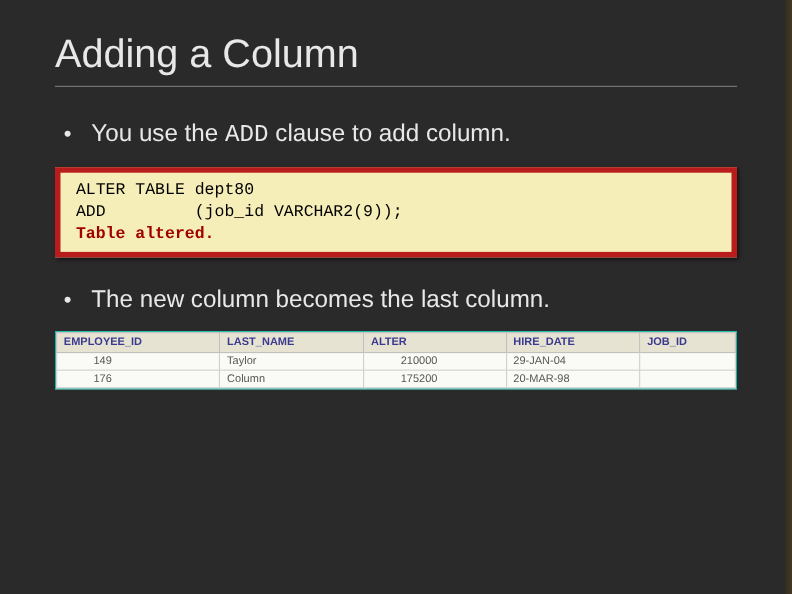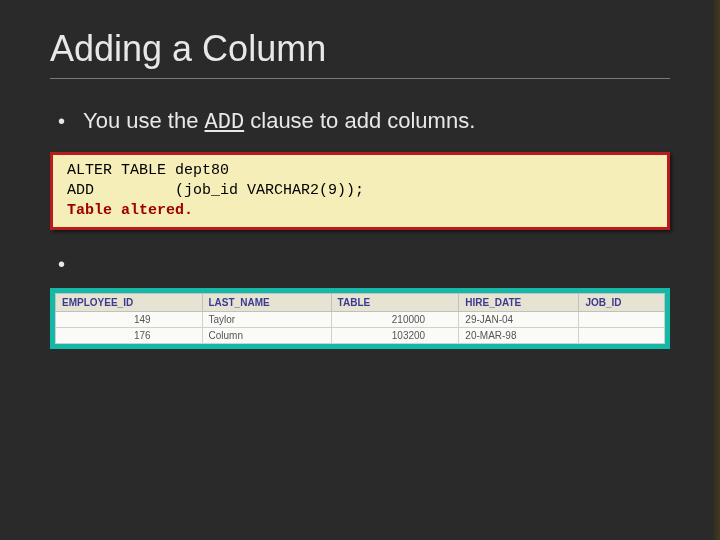--- a/index.html
+++ b/index.html
@@ -40,38 +40,37 @@
     margin-left: 8px;
     line-height: 1;
   }
   .bullet-text {
     font-size: 22px;
     color: #e8e8e8;
     line-height: 1.3;
   }
   .bullet-text .mono {
     font-family: "Courier New", monospace;
-    text-decoration: underline;
   }
   .code-block {
     background: #f5eeb8;
-    border: 3px solid #b91c1c;
+    border: 5px solid #b91c1c;
     box-shadow: 2px 2px 3px rgba(0,0,0,0.5);
     padding: 6px 14px 6px 14px;
     margin: 0 0 24px 0;
     font-family: "Courier New", monospace;
     font-size: 15px;
     line-height: 1.35;
     color: #000;
     white-space: pre;
   }
   .code-red { color: #a00000; font-weight: bold; }
   .table-wrap {
     background: #f4f4f0;
-    border: 5px solid #14b8a6;
+    border: 1px solid #14b8a6;
     margin-top: 10px;
     width: 100%;
   }
   table {
     width: 100%;
     border-collapse: collapse;
     font-size: 10px;
   }
   th {
     background: #e7e3d3;
@@ -82,76 +81,77 @@
     border: 1px solid #c0c0c0;
     font-size: 10px;
   }
   td {
     background: #fafaf6;
     color: #555;
     padding: 2px 6px;
     border: 1px solid #d0d0d0;
     font-size: 10px;
   }
-  td.num { text-align: center; padding-left: 33px; }
+  td.num { text-align: left; padding-left: 33px; }
   .side-accent {
     position: absolute;
     right: 0;
     top: 0;
     width: 6px;
     height: 100%;
     background: linear-gradient(to right, #4a3a00, #7a5a10);
     opacity: 0.3;
   }
 </style>
 </head>
 <body>
 
 <div class="slide">
   <h1 class="title">Adding a Column</h1>
   <div class="underline"></div>
 
   <div class="bullet-row">
     <span class="bullet">•</span>
     <span class="bullet-text">
-      <span>You use the </span><span class="mono">ADD</span><span> clause to add columns.</span>
+      <span>You use the </span><span class="mono">ADD</span><span> clause to add column.</span>
     </span>
   </div>
 
   <div class="code-block"><span>ALTER TABLE dept80</span>
 <span>ADD         (job_id VARCHAR2(9));</span>
 <span class="code-red">Table altered.</span></div>
 
   <div class="bullet-row">
     <span class="bullet">•</span>
+    <span class="bullet-text">The new column becomes the last column.</span>
   </div>
 
   <div class="table-wrap">
     <table>
       <thead>
         <tr>
           <th>EMPLOYEE_ID</th>
           <th>LAST_NAME</th>
-          <th>TABLE</th>
+          <th>ALTER</th>
           <th>HIRE_DATE</th>
           <th>JOB_ID</th>
         </tr>
       </thead>
       <tbody>
         <tr>
           <td class="num">149</td>
           <td>Taylor</td>
           <td class="num">210000</td>
           <td>29-JAN-04</td>
           <td></td>
         </tr>
         <tr>
           <td class="num">176</td>
           <td>Column</td>
-          <td class="num">103200</td>
+          <td class="num">175200</td>
           <td>20-MAR-98</td>
           <td></td>
         </tr>
       </tbody>
     </table>
   </div>
 
 </div>
 <div class="side-accent"></div>
 

